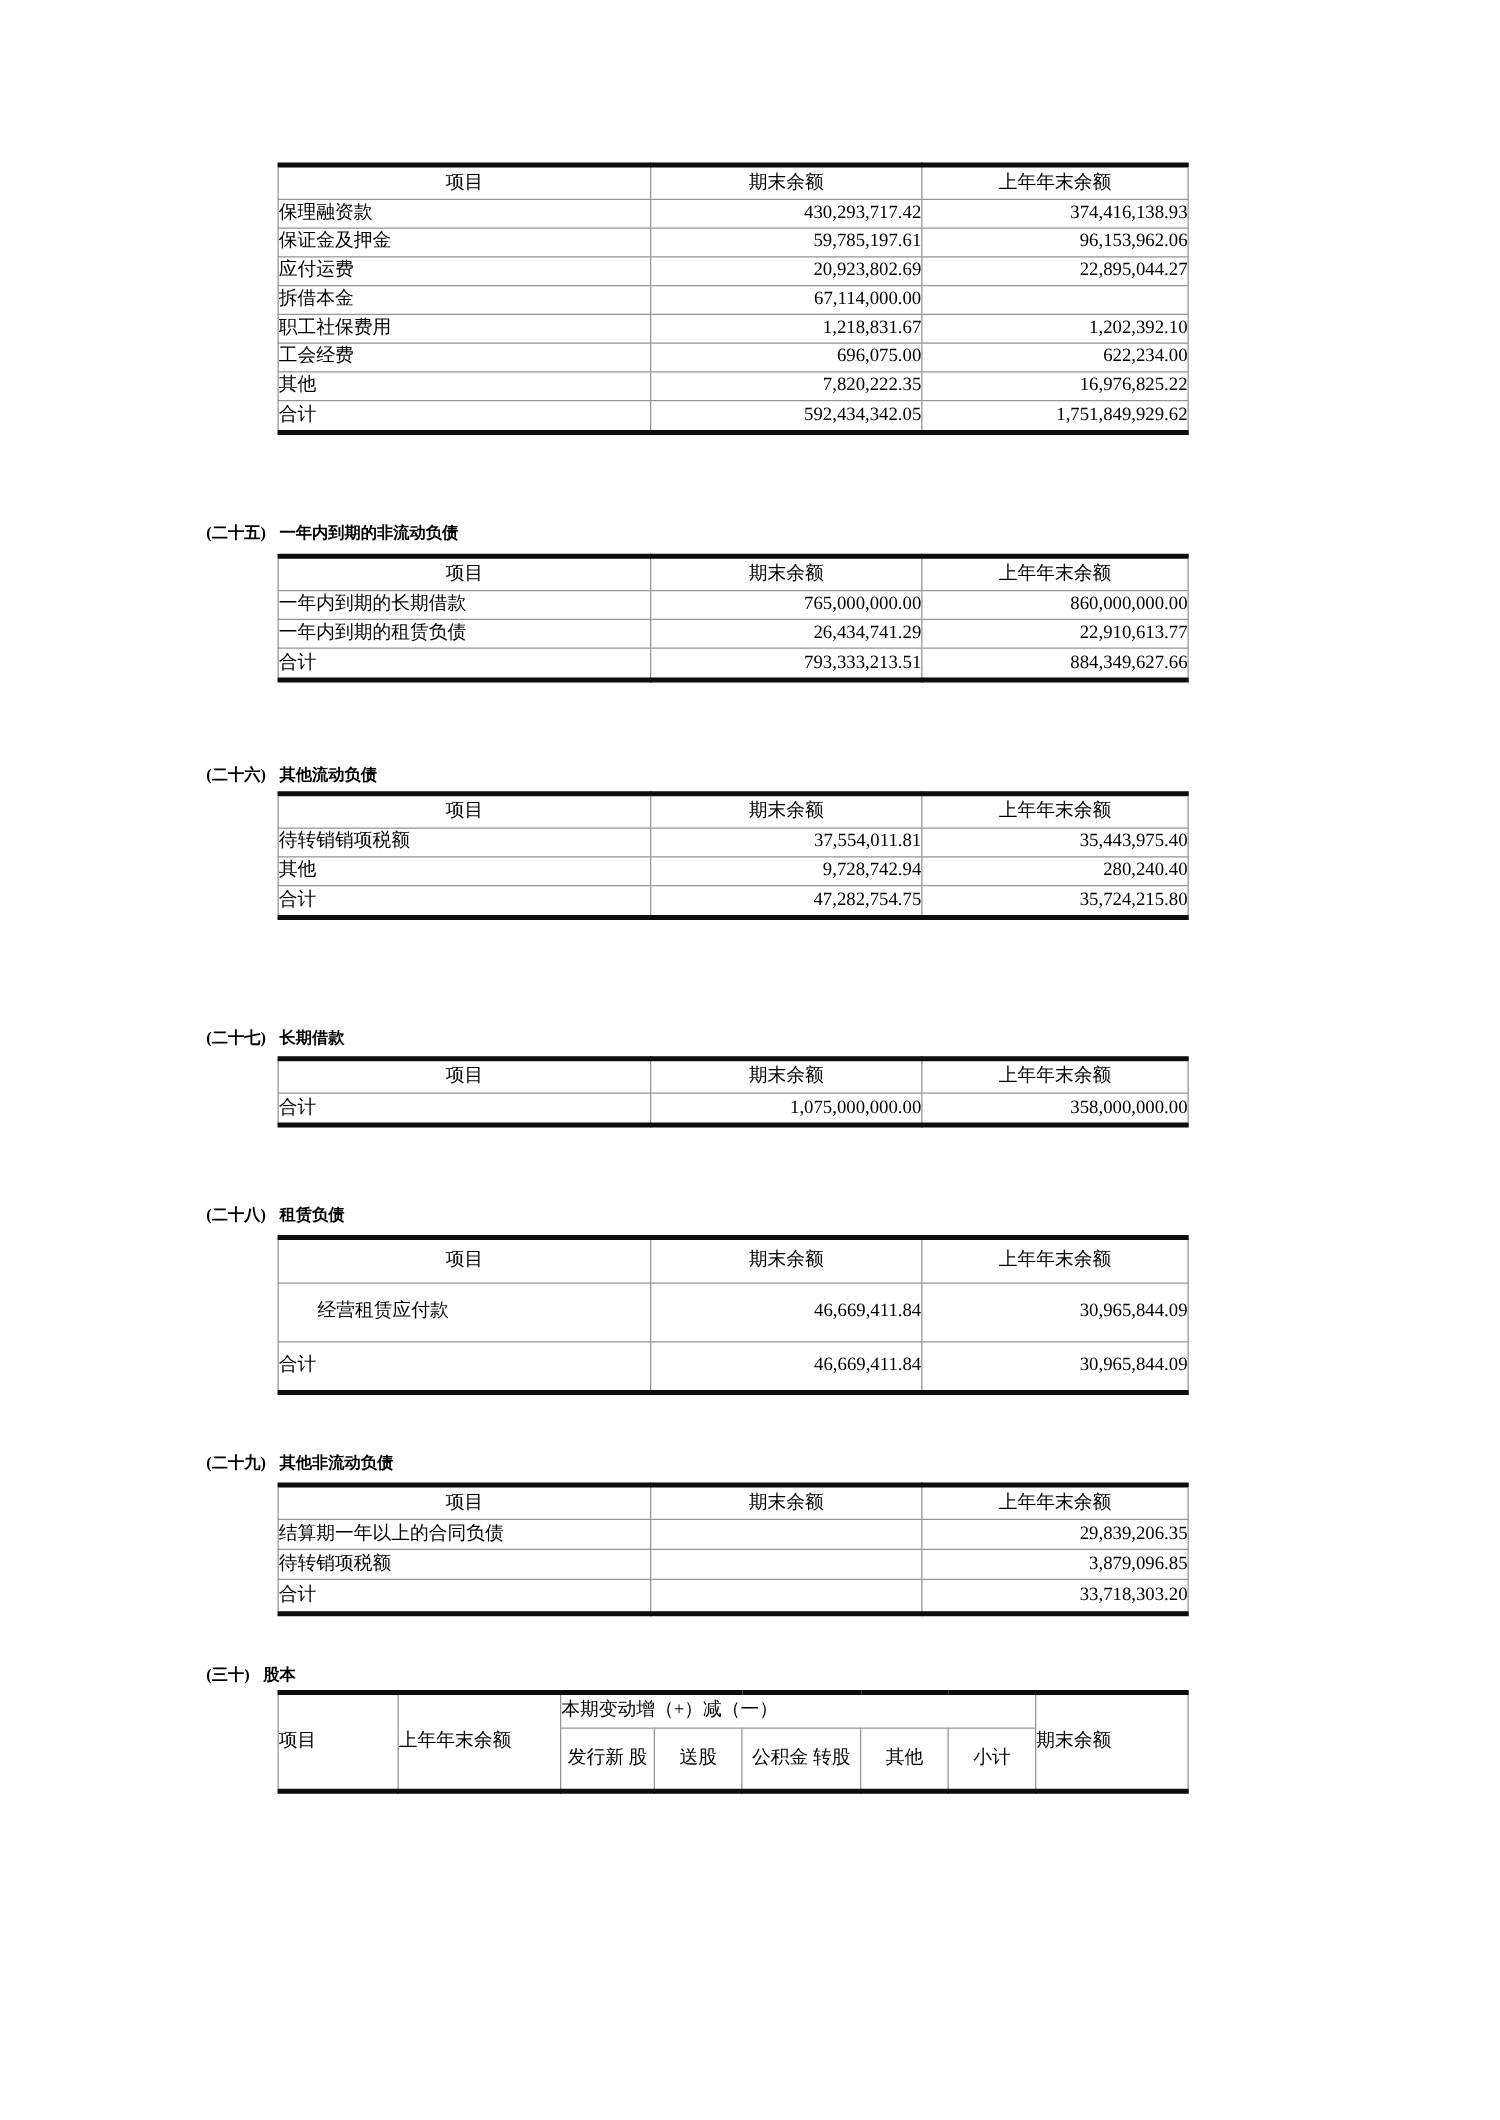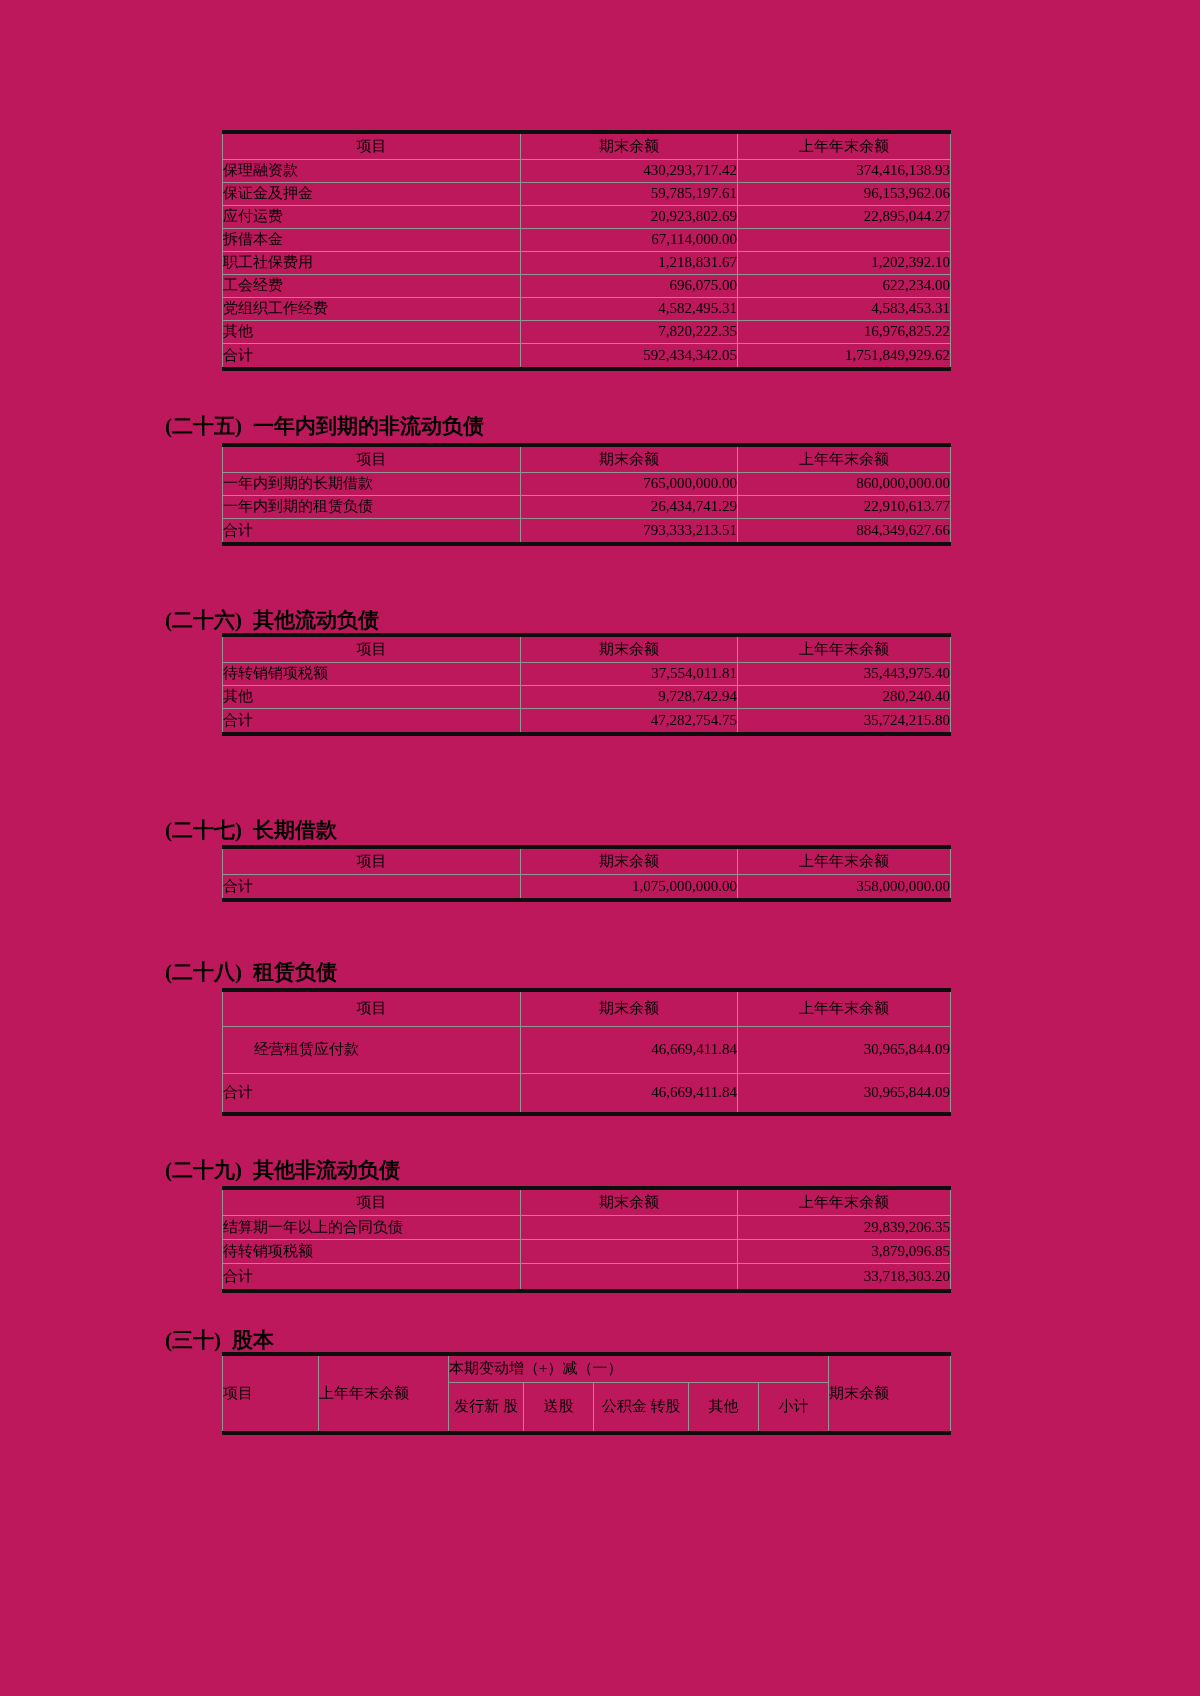--- a/index.html
+++ b/index.html
@@ -1,20 +1,20 @@
 <!DOCTYPE html>
 <html><head>
 <meta charset="utf-8">
 <style>
   html,body{margin:0;padding:0;background:#e8e8e8;}
   #page{
-    position:relative;width:1200px;height:1696px;margin:0 auto;background:#be185d;
+    position:relative;width:1200px;height:1696px;margin:0 auto;background:#ffffff;
     font-family:"Liberation Serif","DejaVu Serif",serif;color:#000;
   }
-  .sec-h{position:absolute;left:165px;font-size:21px;font-weight:bold;white-space:nowrap;line-height:20px;}
+  .sec-h{position:absolute;left:165px;font-size:13px;font-weight:bold;white-space:nowrap;line-height:20px;}
   .sec-no{margin-right:11px;}
   .tbl{position:absolute;left:222px;width:728px;}
   .tbl table{
     border-collapse:collapse;table-layout:fixed;width:728px;
     border-top:4px solid #0d0d0d;border-bottom:4px solid #0d0d0d;
     font-size:15px;
   }
   .tbl td{
     border:1px solid #949494;
     padding:0;height:22px;line-height:1.15;
@@ -84,25 +84,20 @@
         <td class="lbl">职工社保费用</td>
         <td class="num">1,218,831.67</td>
         <td class="num">1,202,392.10</td>
       </tr>
       <tr class="body">
         <td class="lbl">工会经费</td>
         <td class="num">696,075.00</td>
         <td class="num">622,234.00</td>
       </tr>
       <tr class="body">
-        <td class="lbl">党组织工作经费</td>
-        <td class="num">4,582,495.31</td>
-        <td class="num">4,583,453.31</td>
-      </tr>
-      <tr class="body">
         <td class="lbl">其他</td>
         <td class="num">7,820,222.35</td>
         <td class="num">16,976,825.22</td>
       </tr>
       <tr class="total">
         <td class="ctr">合计</td>
         <td class="num">592,434,342.05</td>
         <td class="num">1,751,849,929.62</td>
       </tr>
     </tbody>

